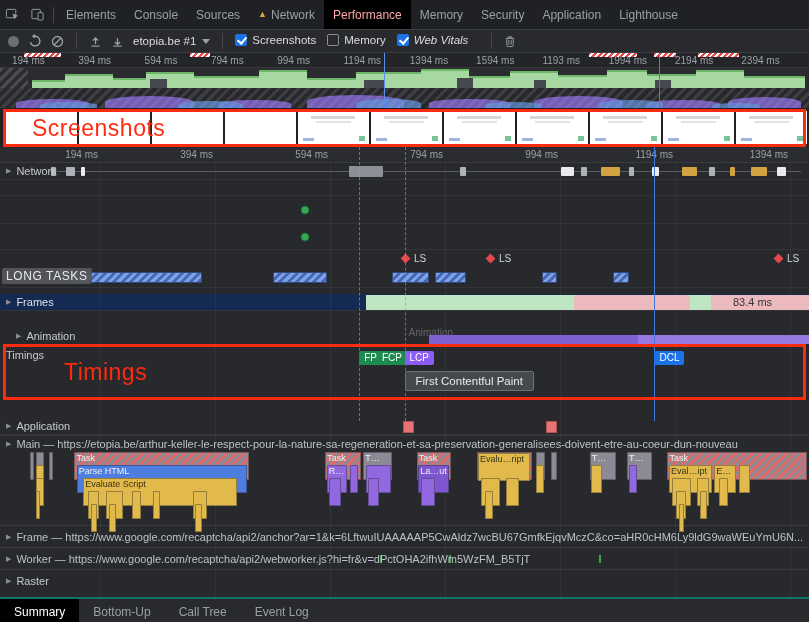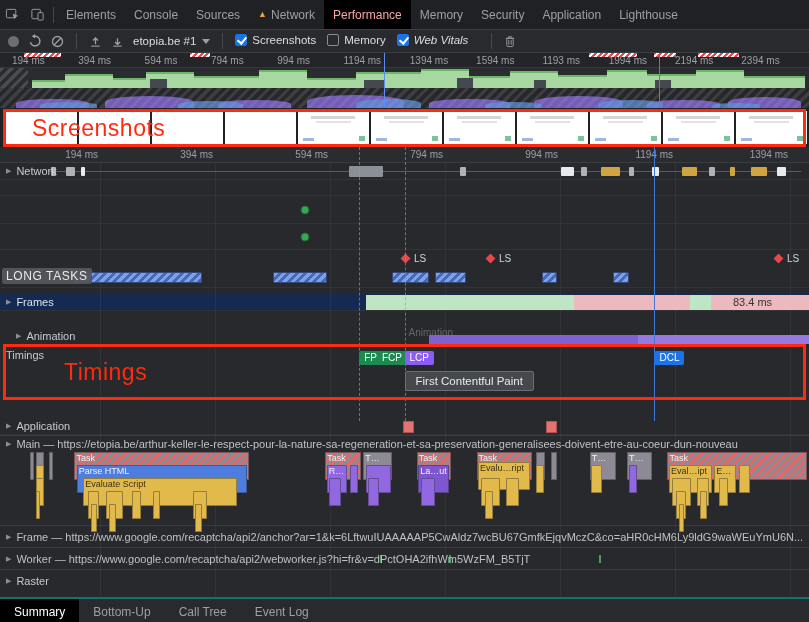--- a/index.html
+++ b/index.html
@@ -471,21 +471,21 @@
       <div class="fb task" style="left: 68.1%; width: 0.8%; top: 0px;"></div>
       <div class="fb task" style="left: 72.9%; width: 3.3%; top: 0px;">T…</div>
       <div class="fb task" style="left: 77.5%; width: 3.1%; top: 0px;">T…</div>
       <div class="fb taskL" style="left: 82.5%; width: 17.3%; top: 0px;">Task</div>
       <div class="fb script" style="left: 4.5%; width: 1%; top: 13px;"></div>
       <div class="fb parse" style="left: 9.5%; width: 21%; top: 13px;">Parse HTML</div>
       <div class="fb style" style="left: 40.4%; width: 2.5%; top: 13px;">R…</div>
       <div class="fb style" style="left: 43.3%; width: 0.9%; top: 13px;"></div>
       <div class="fb style" style="left: 45.2%; width: 3.1%; top: 13px;"></div>
       <div class="fb layout" style="left: 51.7%; width: 3.8%; top: 13px;">La…ut</div>
-      <div class="fb script" style="left: 59.1%; width: 6.4%; top: 10px;">Evalu…ript</div>
+      <div class="fb script" style="left: 59.1%; width: 6.4%; top: 1px;">Evalu…ript</div>
       <div class="fb script" style="left: 66.3%; width: 0.9%; top: 13px;"></div>
       <div class="fb script" style="left: 73.1%; width: 1.3%; top: 13px;"></div>
       <div class="fb style" style="left: 77.7%; width: 1.1%; top: 13px;"></div>
       <div class="fb script" style="left: 82.7%; width: 5.3%; top: 13px;">Eval…ipt</div>
       <div class="fb script" style="left: 88.3%; width: 2.7%; top: 13px;">E…</div>
       <div class="fb script" style="left: 91.4%; width: 1.3%; top: 13px;"></div>
       <div class="fb script" style="left: 4.5%; width: 1%; top: 26px;"></div>
       <div class="fb script" style="left: 10.3%; width: 19%; top: 26px;">Evaluate Script</div>
       <div class="fb style" style="left: 40.7%; width: 1.5%; top: 26px;"></div>
       <div class="fb style" style="left: 45.5%; width: 1.3%; top: 26px;"></div>

